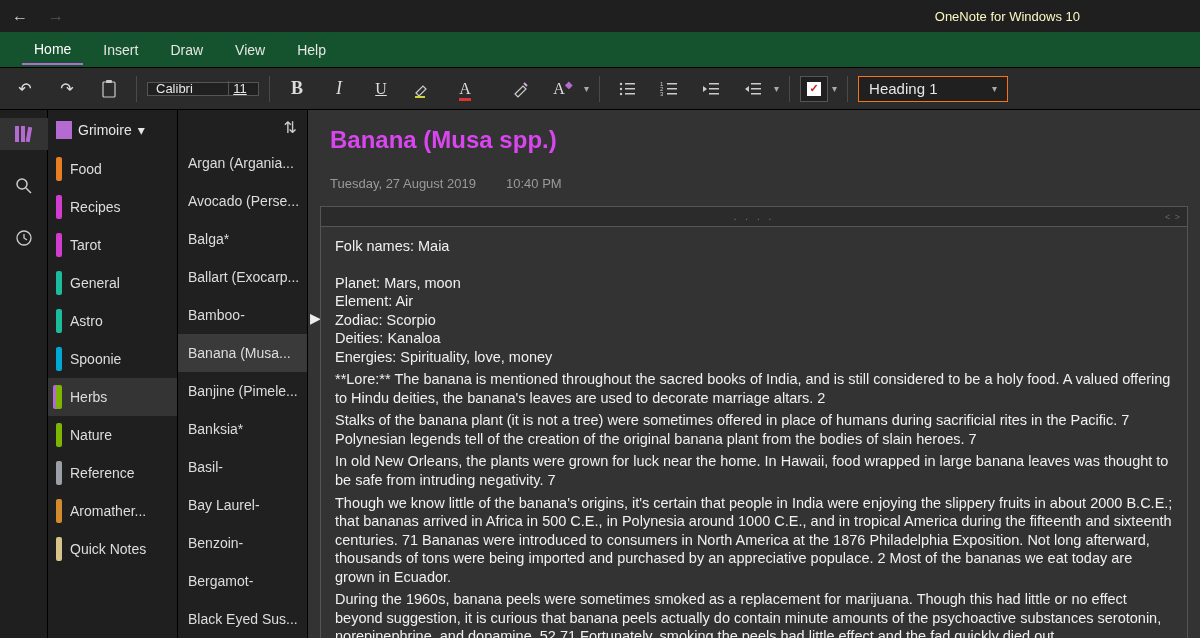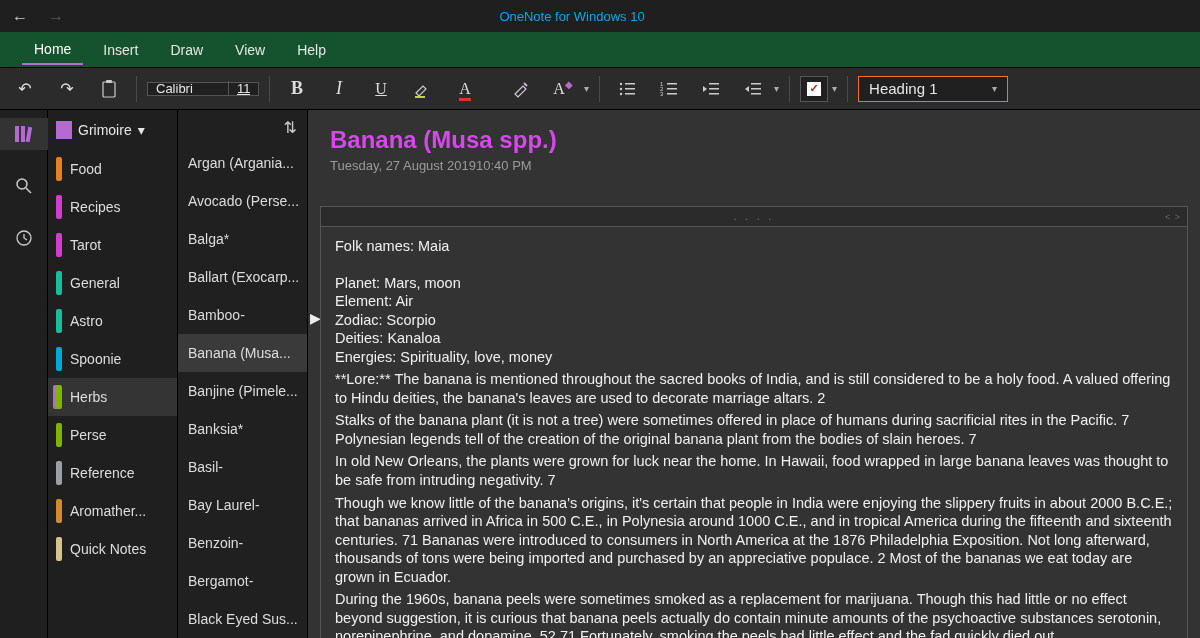--- a/index.html
+++ b/index.html
@@ -1,31 +1,31 @@
 <!DOCTYPE html>
 <html><head>
 <meta charset="utf-8">
 <style>
   * { box-sizing: border-box; margin: 0; padding: 0; }
   html, body { width: 1200px; height: 638px; overflow: hidden; font-family: "Segoe UI", sans-serif; background: #1f1f1f; color: #e6e6e6; font-size: 14px; }
   .titlebar { height: 32px; display: flex; align-items: center; background: #1f1f1f; }
   .titlebar .nav { display: flex; align-items: center; padding-left: 12px; gap: 20px; }
   .titlebar .nav span { font-size: 16px; color: #ccc; }
   .titlebar .nav .fwd { color: #555; }
-  .titlebar .centre { flex: 1; text-align: center; color: #0ea5e9; font-size: 13px; }
+  .titlebar .centre { flex: 1; text-align: right; color: #fef9c3; font-size: 13px; }
   .tabbar { height: 36px; display: flex; align-items: center; background: #14532d; padding-left: 22px; gap: 8px; border-bottom: 1px solid #000; }
   .tabbar .tab { padding: 6px 12px; font-size: 14px; color: #e6e6e6; cursor: pointer; }
   .tabbar .tab.active { color: #fff; border-bottom: 2px solid #b46ad0; }
   .ribbon { height: 42px; display: flex; align-items: center; background: #2b2b2b; border-bottom: 1px solid #000; padding-left: 8px; gap: 8px; }
   .ribbon .ibtn { width: 34px; height: 32px; display: flex; align-items: center; justify-content: center; color: #ddd; font-size: 16px; cursor: pointer; position:relative;}
   .ribbon .sep { width: 1px; height: 26px; background: #4a4a4a; margin: 0 2px; }
   .ribbon .fontbox { display: flex; align-items: center; background: #202020; border: 1px solid #555; height: 14px; }
   .ribbon .fontbox input { background: transparent; border: none; color: #e6e6e6; font-size: 13px; padding: 0 8px; outline: none; }
   .ribbon .fontbox input.name { width: 80px; }
-  .ribbon .fontbox input.size { width: 30px; border-left: 1px solid #555; text-align: left; padding-left:8px;text-decoration:underline;}
+  .ribbon .fontbox input.size { width: 30px; border-left: 1px solid #555; text-align: center; padding-left:1px;text-decoration:underline;}
   .ribbon .chev { font-size: 10px; color: #aaa; margin-left: -4px; }
   .ribbon .tagbox { display:flex; align-items:center; border:1px solid #555; height:26px; padding:0 6px; gap:6px; background:#202020;}
   .ribbon .tagbox .chk { width:14px; height:14px; background:#fff; display:flex; align-items:center; justify-content:center; color:#c22; font-size:11px; font-weight:bold;}
   .ribbon .stylebox { display:flex; align-items:center; border:1px solid #f97316; height:26px; background:#202020; width:150px; padding:0 10px; font-size:15px; color:#e6e6e6; justify-content:space-between;}
   .body { display: flex; height: 528px; }
   .rail { width: 48px; background: #1f1f1f; border-right: 1px solid #000; display: flex; flex-direction: column; align-items: center; padding-top: 8px; gap: 20px; }
   .rail .ritem { width: 48px; height: 32px; display: flex; align-items: center; justify-content: center; color: #ccc; font-size: 18px; cursor: pointer; }
   .rail .ritem.active { background: #333; }
   .sections { width: 130px; background: #1f1f1f; border-right: 1px solid #000; display: flex; flex-direction: column; }
   .nbhdr { height: 40px; display:flex; align-items:center; gap:6px; padding:0 8px; color:#e6e6e6; font-size:14px;}
@@ -35,21 +35,21 @@
   .sect.active { background:#343434; }
   .sect.sel .stab { box-shadow: -3px 0 0 #b46ad0; }
   .pages { width: 130px; background: #202020; border-right: 1px solid #000; display: flex; flex-direction: column; }
   .pageshdr { height:40px; display:flex; align-items:center; justify-content:flex-end; padding:0 10px; color:#ccc;}
   .pageshdr span { font-size:16px;}
   .page { height: 38px; display:flex; align-items:center; padding:0 10px; color:#ddd; font-size:14px; cursor:pointer; white-space:nowrap; overflow:hidden;}
   .page.active { background:#3a3a3a; }
   .content { flex:1; background:#333333; position:relative; }
   .chead { padding: 16px 0 0 22px; }
   .chead .ptitle { font-size: 24px; color:#d946ef; font-weight:700; }
-  .chead .pmeta { display:flex; color:#9a9a9a; font-size:13px; margin-top:4px;}
+  .chead .pmeta { display:flex; gap:30px; color:#9a9a9a; font-size:13px; margin-top:22px;}
   .notebox { position:absolute; left:0; top:96px; right:0; }
   .notehdr { height:20px; background:#2b2b2b; border:1px solid #555; border-bottom:none; margin:0 12px; display:flex; align-items:center; justify-content:center; color:#777; font-size:10px; letter-spacing:3px; position:relative;}
   .notehdr::after { content:"< >"; position:absolute; right:6px; color:#666; font-size:9px; letter-spacing:1px;}
   .notebody { border:1px solid #555; margin:0 12px; padding:10px 14px 20px 14px; background:#333; height:420px; overflow:hidden;}
   .notebody p { font-size:14.5px; line-height:1.28; color:#f0f0f0; margin:0; }
   .notebody .kv { margin-bottom:0px; }
   .notebody .lore { margin-top:4px; }
   .content .playc { position:absolute; left:2px; top:200px; color:#eee;}
   svg { display:block; }
 </style>
@@ -221,21 +221,21 @@
         <div class="sect">
           <div class="stab" style="background: rgb(0, 168, 214);"></div>
           <span>Spoonie</span>
         </div>
         <div class="sect active sel">
           <div class="stab" style="background: rgb(125, 181, 0);"></div>
           <span>Herbs</span>
         </div>
         <div class="sect">
           <div class="stab" style="background: rgb(125, 181, 0);"></div>
-          <span>Perse</span>
+          <span>Nature</span>
         </div>
         <div class="sect">
           <div class="stab" style="background: rgb(154, 160, 166);"></div>
           <span>Reference</span>
         </div>
         <div class="sect">
           <div class="stab" style="background: rgb(210, 138, 44);"></div>
           <span>Aromather...</span>
         </div>
         <div class="sect">

